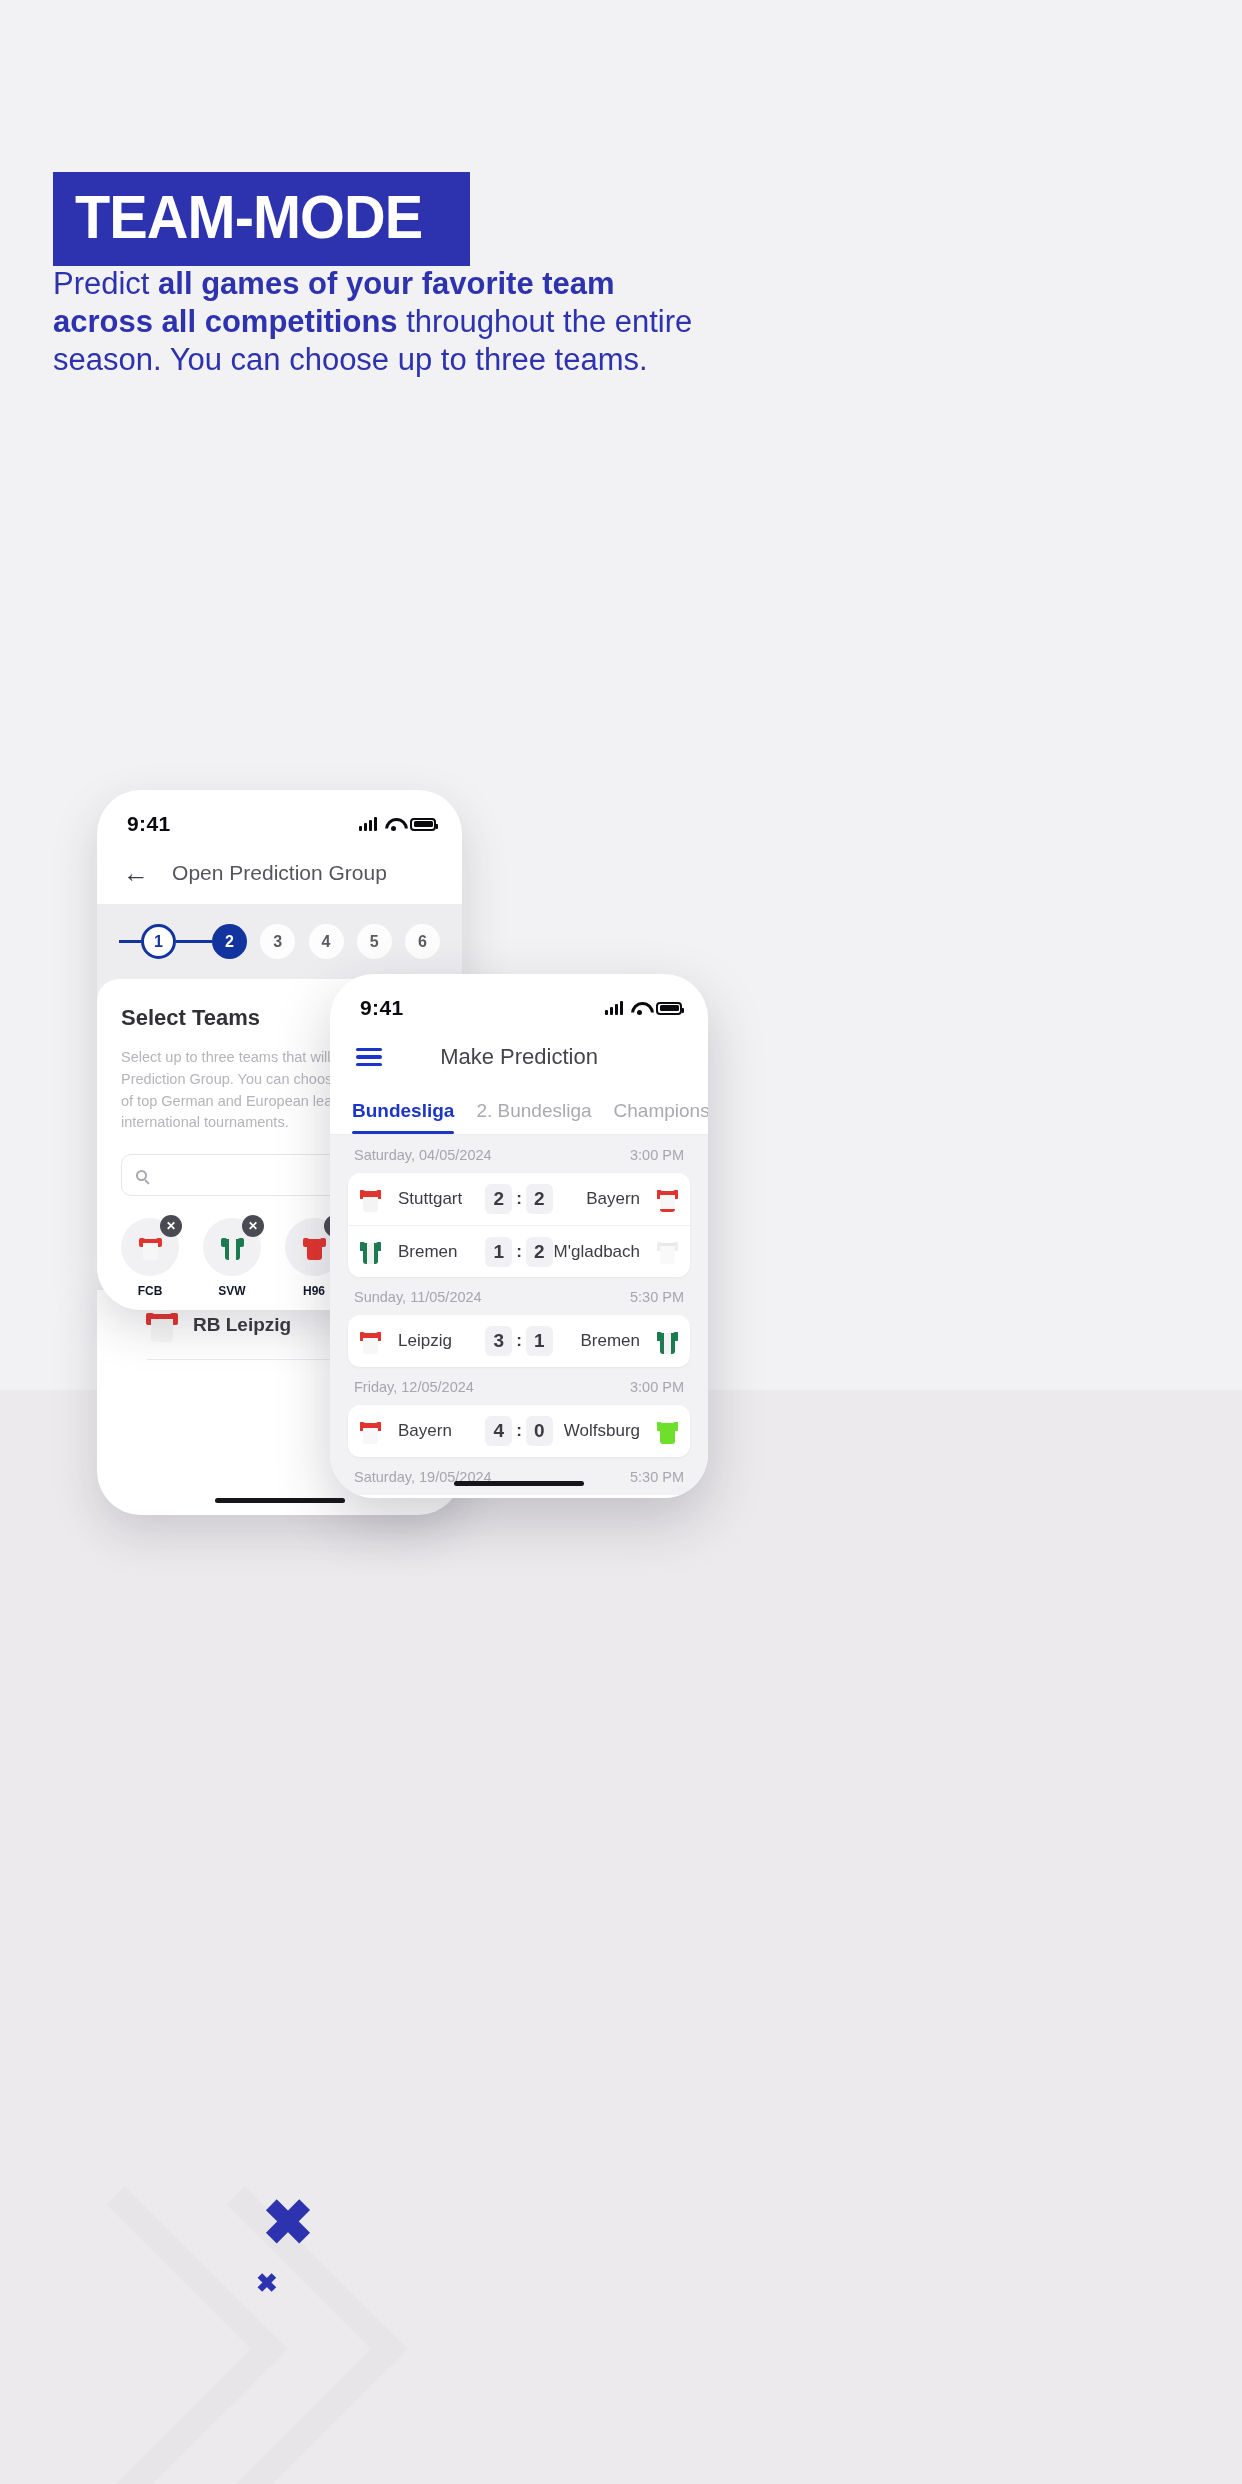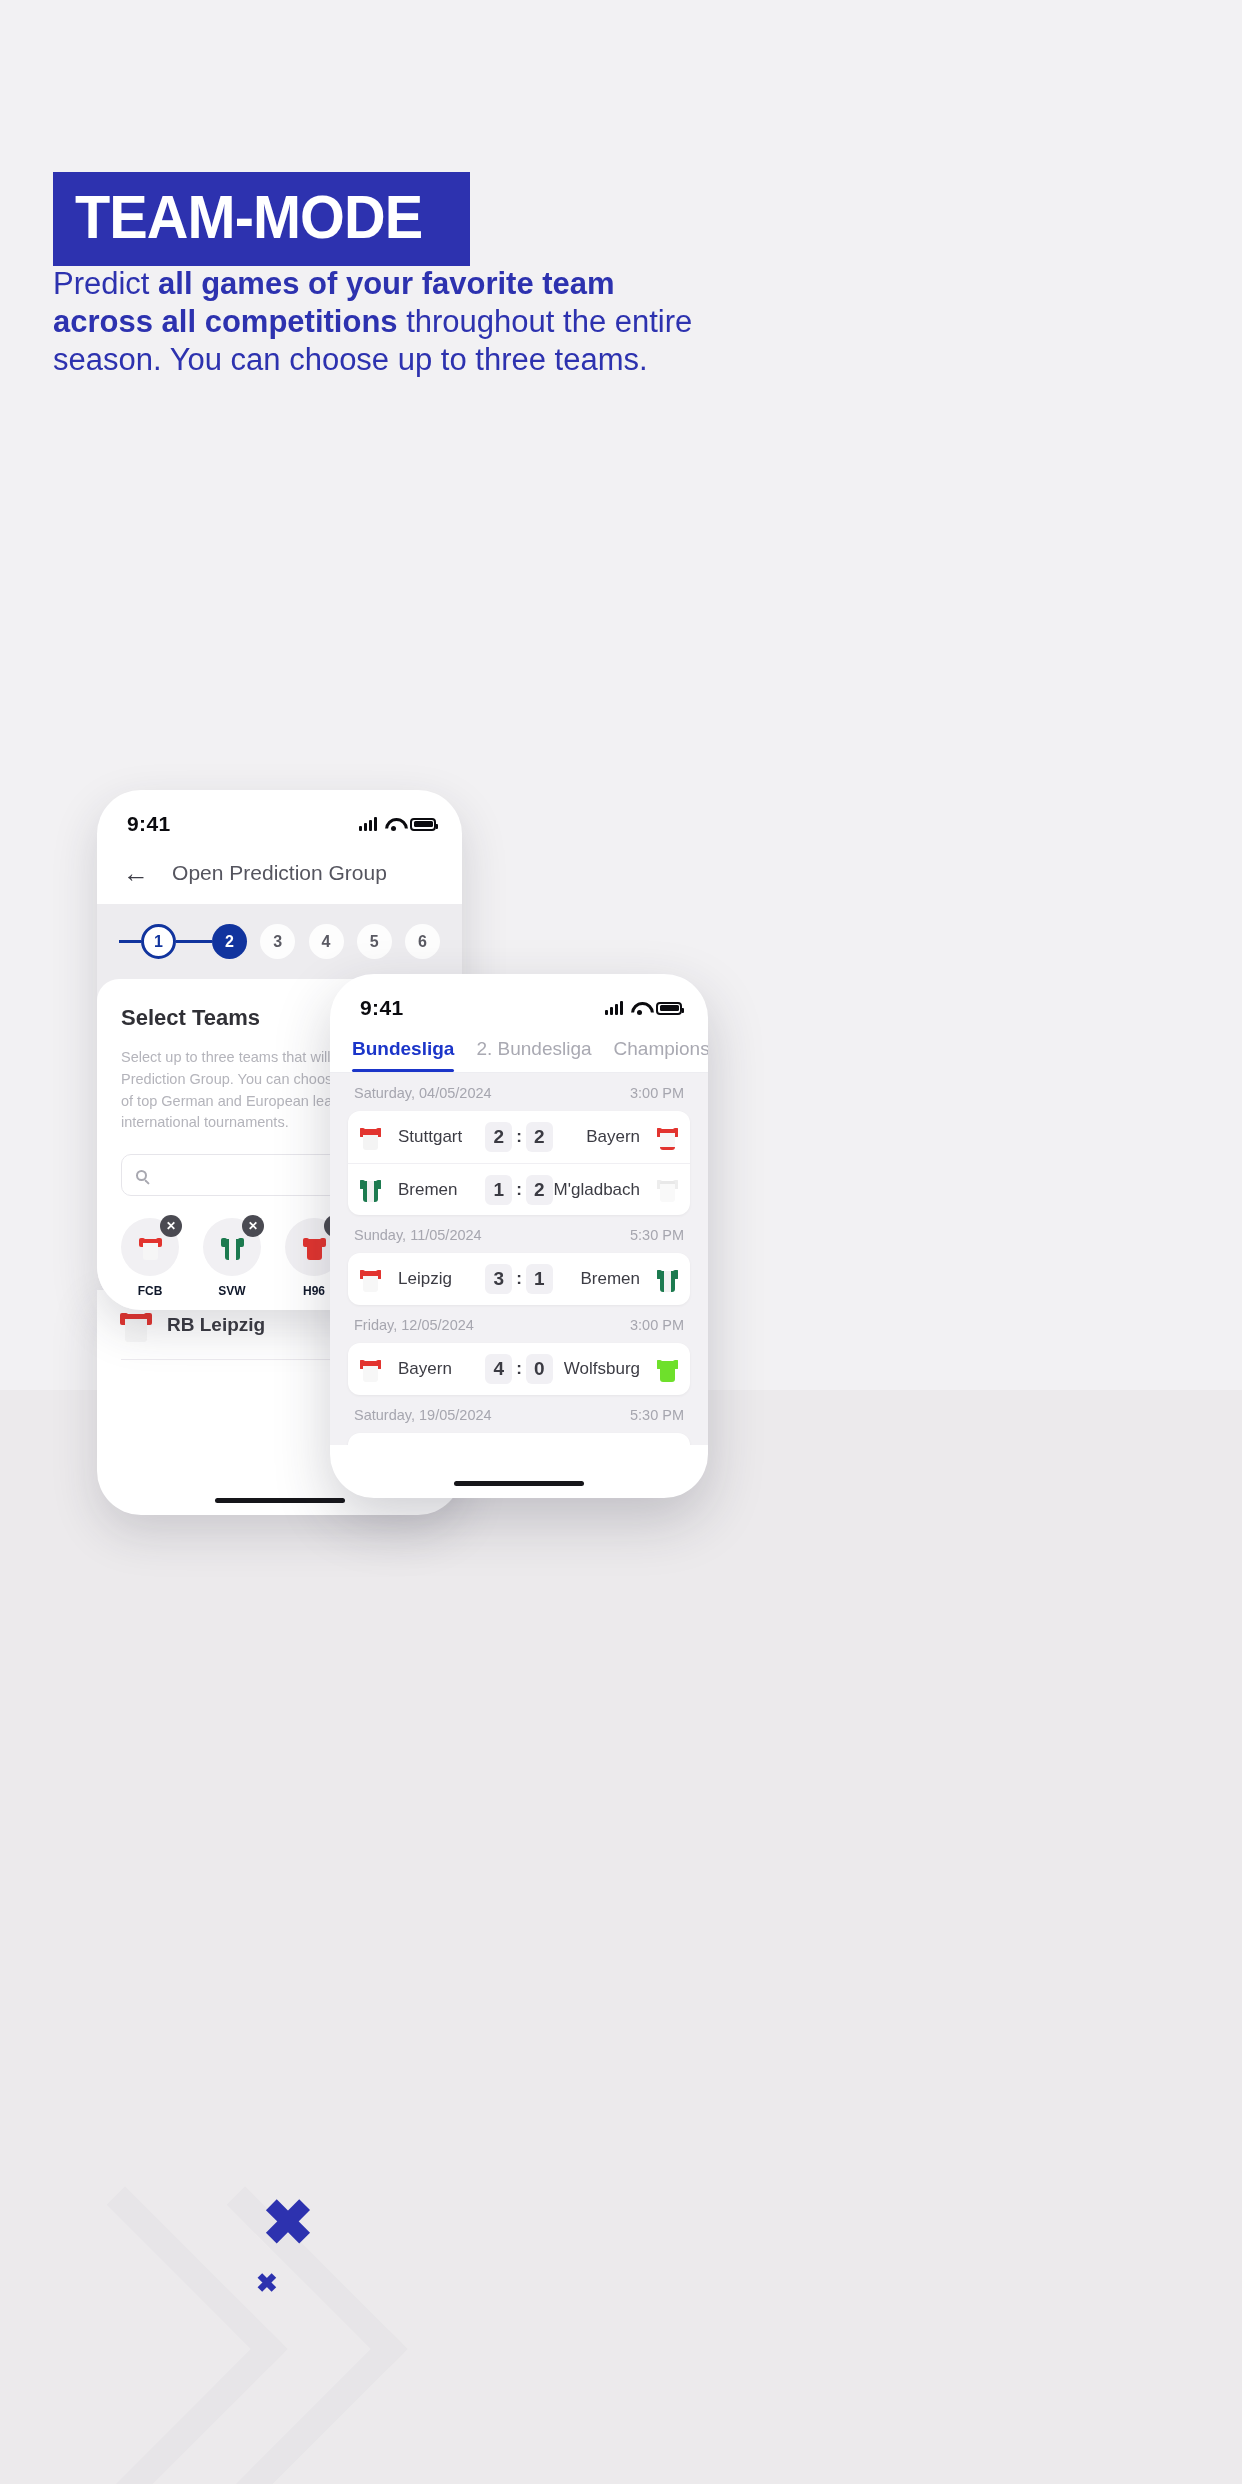--- a/index.html
+++ b/index.html
@@ -246,21 +246,21 @@
 </div>
 
 <div class="headline-band">
   <h1>TEAM-MODE</h1>
 </div>
 <div class="subhead">
   <span>Predict </span><b>all games of your favorite team across all competitions</b><span> throughout the entire season. You can choose up to three teams.</span>
 </div>
 
 <div class="phone-back-lower">
-  <div style="padding:0 24px;">
+  <div style="padding:0 24px;margin-left:26px;">
     <div class="team-row">
       <span class="jersey jr-lg">
         <span class="sl l" style="background:#e2342f"></span>
         <span class="sl r" style="background:#e2342f"></span>
         <span class="body" style="background:#f7f7f7;border-top:5px solid #e2342f"></span>
       </span>
       <span>RB Leipzig</span>
     </div>
   </div>
   <div class="home-ind"></div>
@@ -369,20 +369,28 @@
           <i></i>
           <i></i>
         </span>
       <span class="wifi"></span>
       <span class="batt">
           <i></i>
         </span>
     </div>
   </div>
 
+  <div class="navbar">
+    <div class="hamburger">
+        <i></i>
+        <i></i>
+        <i></i>
+      </div>
+    <div class="nav-title-front">Make Prediction</div>
+  </div>
 
   <div class="tabs">
     <div class="tab active">Bundesliga</div>
     <div class="tab">2. Bundesliga</div>
     <div class="tab">Champions League</div>
   </div>
 
   <div class="matchlist">
 
     <div class="daterow">

